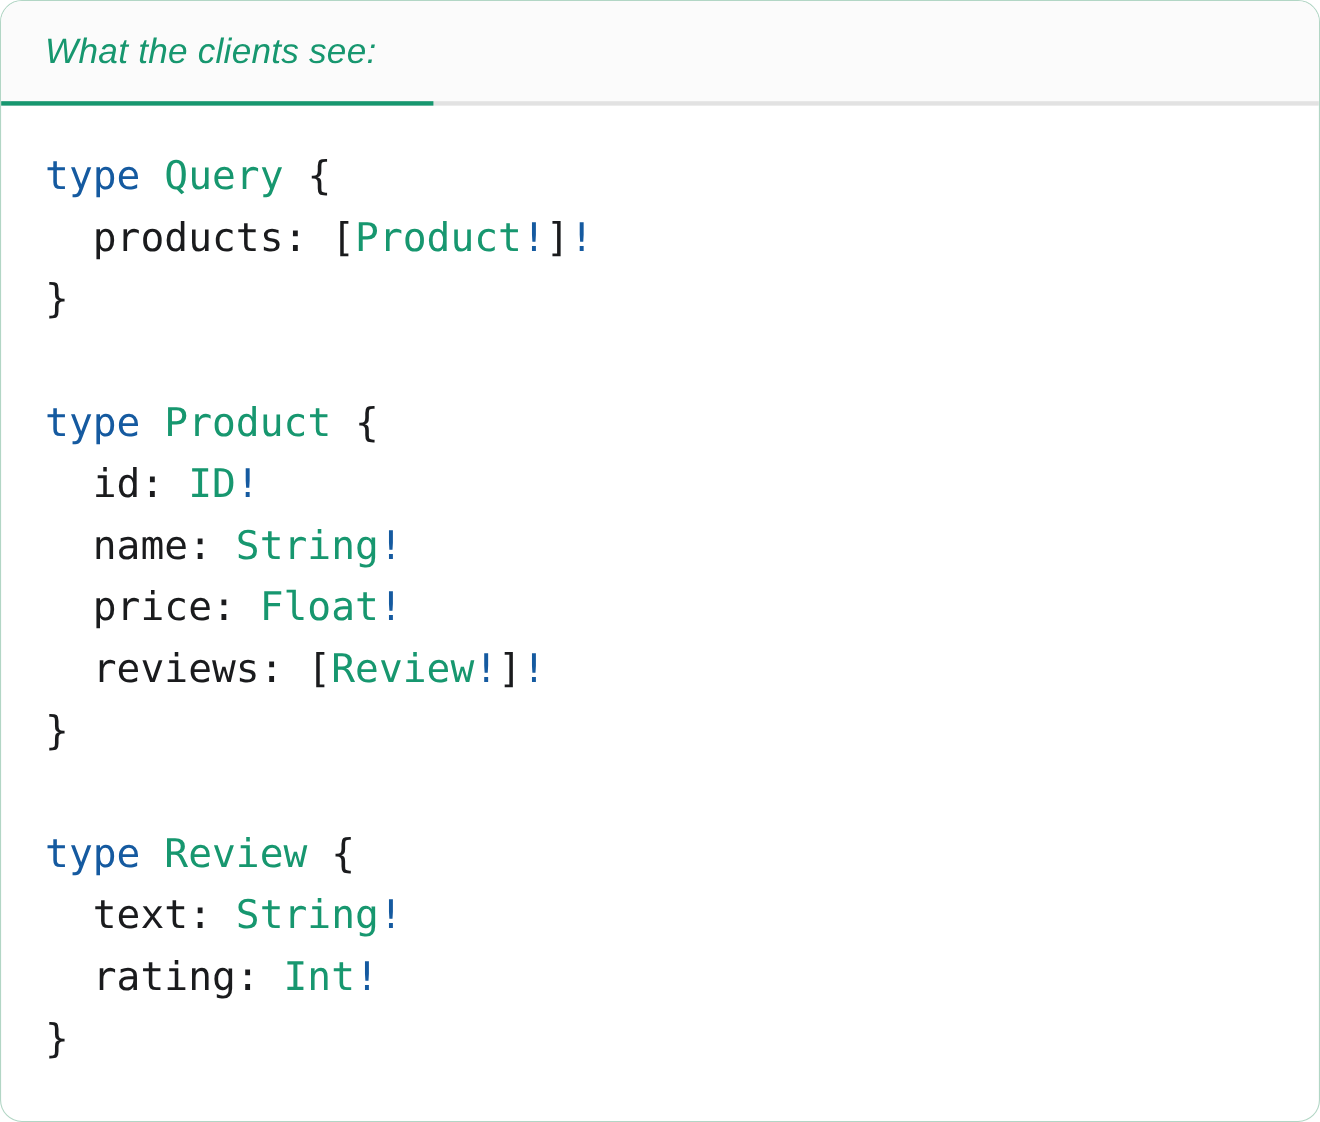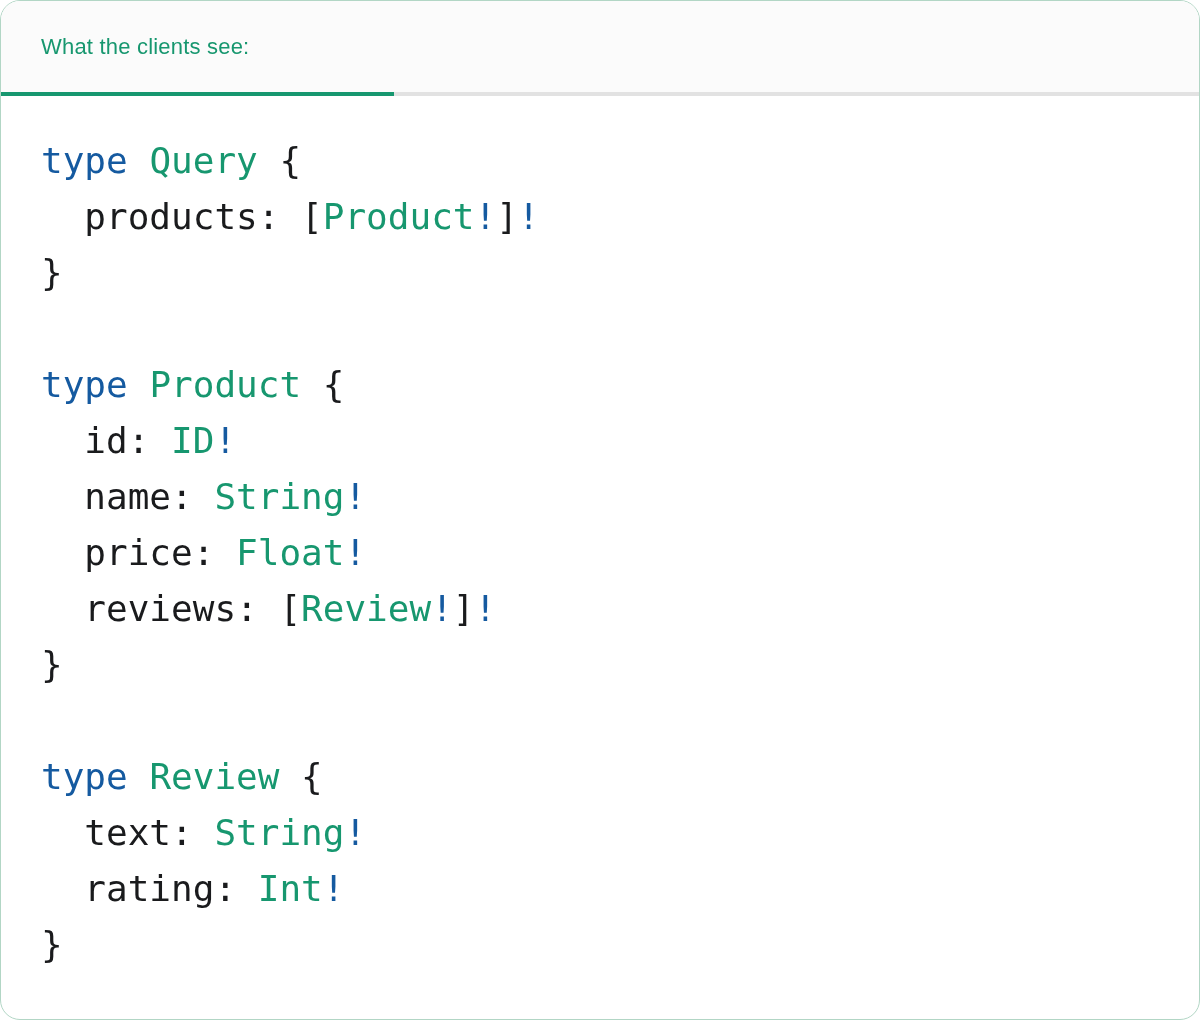--- a/index.html
+++ b/index.html
@@ -39,25 +39,26 @@
   .tab {
     position: relative;
     width: 393px;
     display: flex;
     align-items: center;
     padding-left: 40px;
     cursor: pointer;
   }
   .tab-label {
     font-family: "Liberation Sans", "DejaVu Sans", sans-serif;
-    font-size: 22px;
+    font-size: 32px;
     font-weight: 500;
     letter-spacing: 0.2px;
     color: var(--accent);
     white-space: nowrap;
+    font-style: italic;
   }
   .tab-underline {
     position: absolute;
     left: 0;
     bottom: -4px;
     width: 100%;
     height: 4px;
     background: var(--accent);
   }
   .code {

